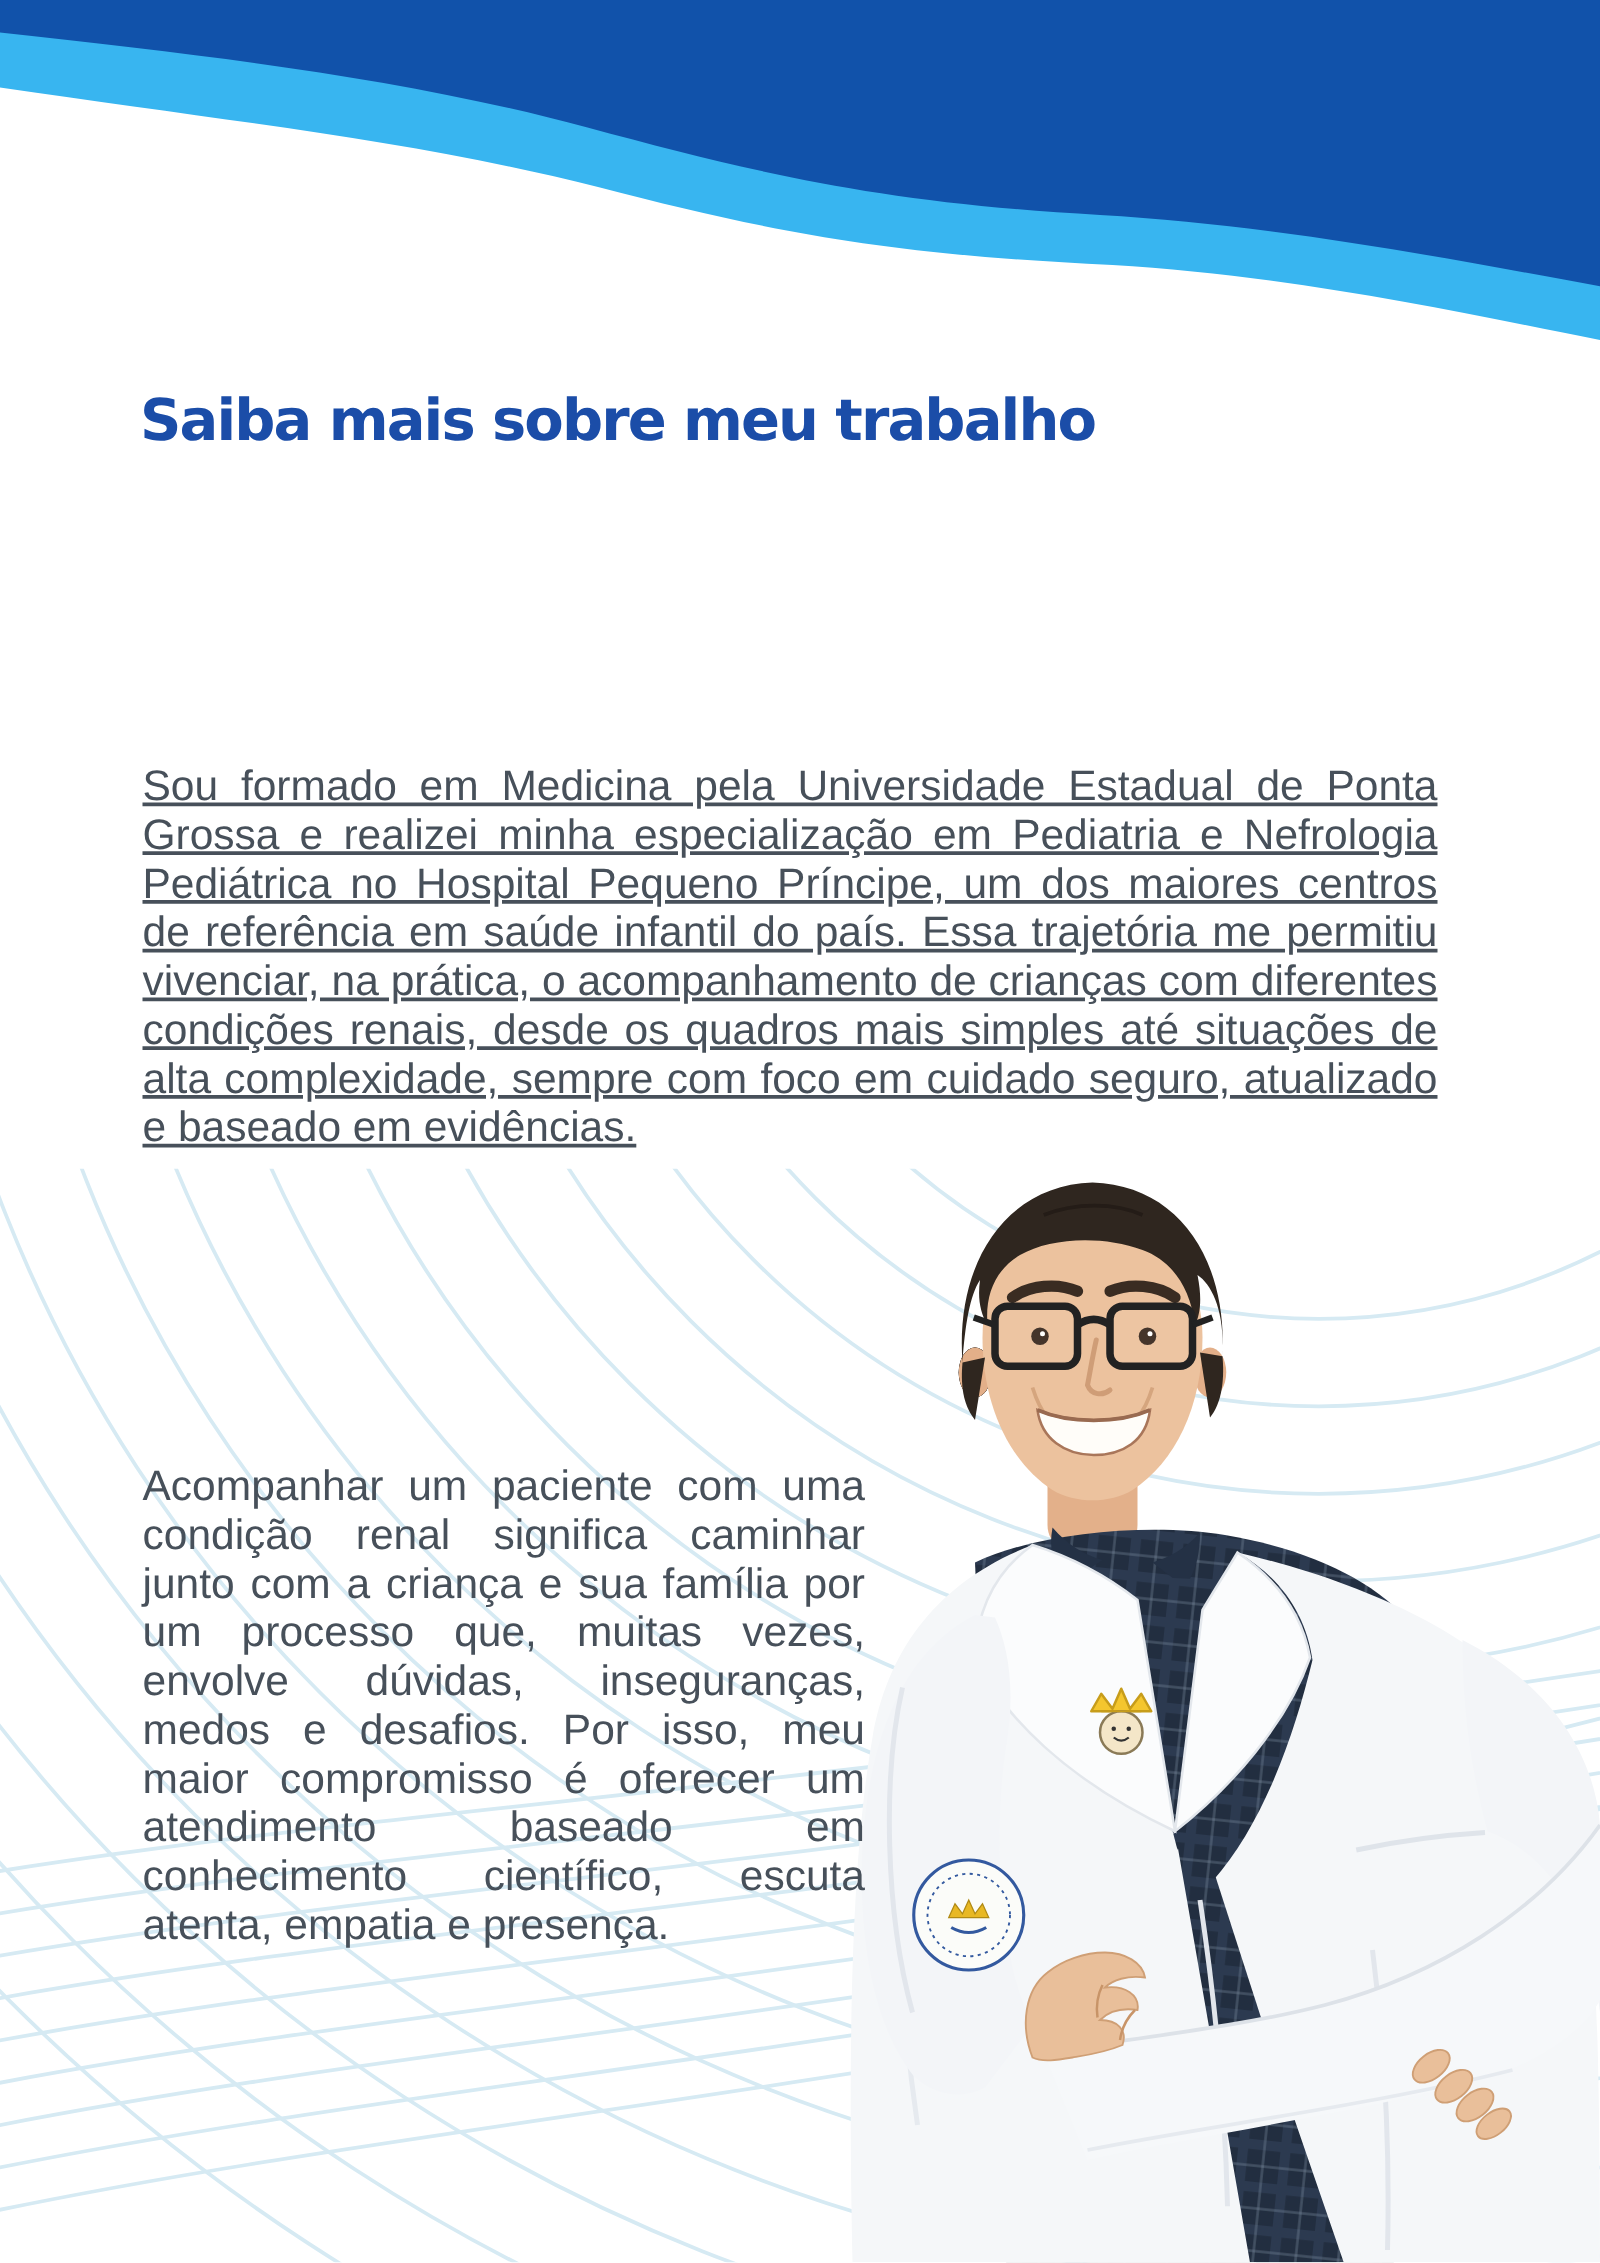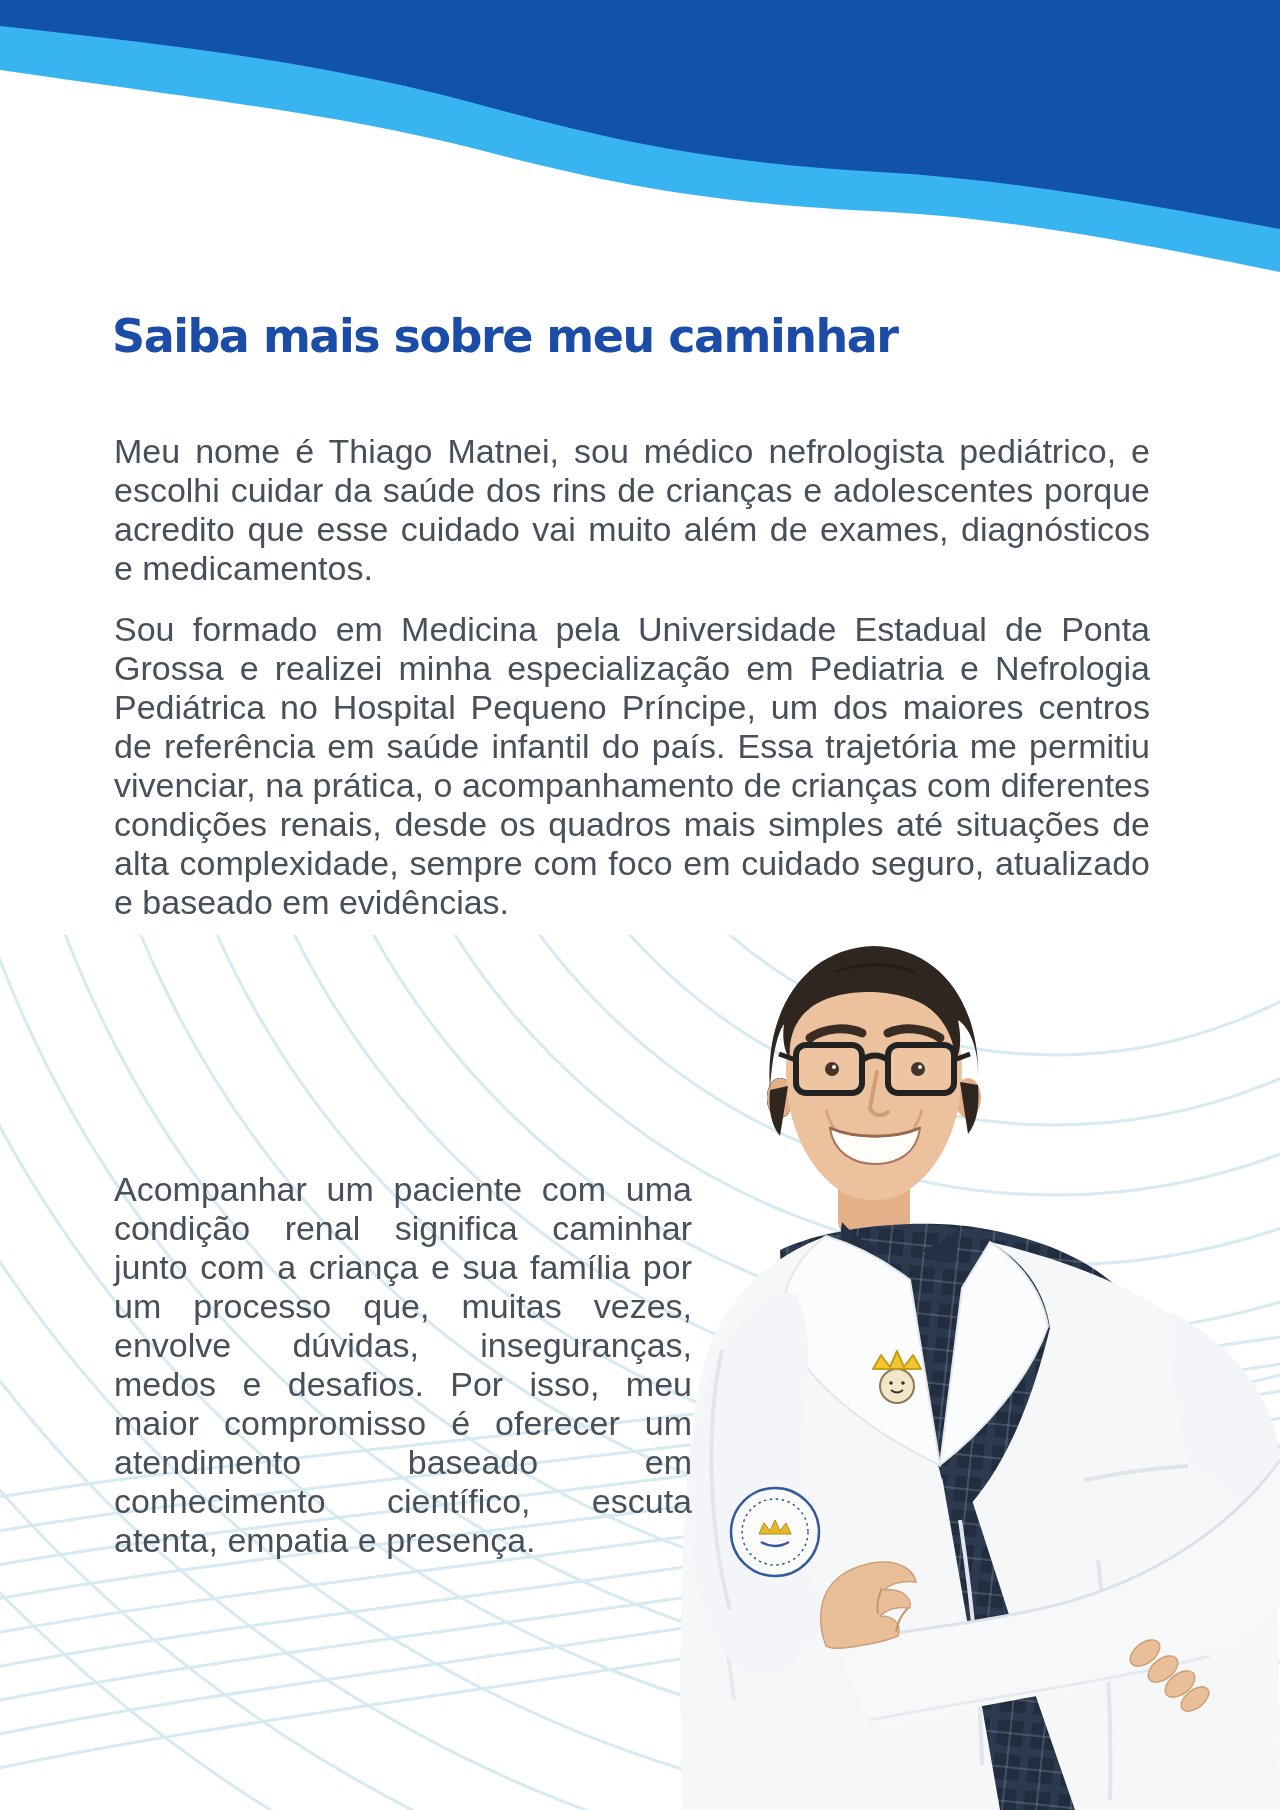--- a/index.html
+++ b/index.html
@@ -38,21 +38,21 @@
   .body-par{
     position:absolute;
     left:114px;
     z-index:3;
     color:#47505A;
     font-size:34px;
     line-height:39px;
     text-align:justify;
   }
   .par-1{ top:398px;  width:1036px; }
-  .par-2{ top:576px;  width:1036px; }
+  .par-2{ top:576px;  width:1036px;text-decoration:underline; }
   .par-3{ top:1136px; width:578px;  }
   .doctor{
     position:absolute;
     left:630px;
     top:920px;
     z-index:2;
   }
 </style>
 </head>
 <body>
@@ -218,19 +218,18 @@
       <path d="M166,140 L149,134" stroke-width="5" fill="none"></path>
       <path d="M324,140 L340,134" stroke-width="5" fill="none"></path>
     </g>
   </svg>
 
   <svg class="header-wave" width="1280" height="300" viewBox="0 0 1280 300" aria-hidden="true">
     <path d="M0,70 C190,98 330,112 480,150 C610,184 710,204 890,212 C1030,220 1170,250 1280,272 L1280,0 L0,0 Z" fill="#38B5F0"></path>
     <path d="M0,26 C180,46 320,62 470,102 C600,137 700,162 880,172 C1020,180 1160,207 1280,229 L1280,0 L0,0 Z" fill="#1152AA"></path>
   </svg>
 
-  <h1 class="page-title">Saiba mais sobre meu caminhar</h1>
-
-  <p class="body-par par-1">Meu nome é Thiago Matnei, sou médico nefrologista pediátrico, e escolhi cuidar da saúde dos rins de crianças e adolescentes porque acredito que esse cuidado vai muito além de exames, diagnósticos e medicamentos.</p>
+  <h1 class="page-title">Saiba mais sobre meu trabalho</h1>
+
   <p class="body-par par-2">Sou formado em Medicina pela Universidade Estadual de Ponta Grossa e realizei minha especialização em Pediatria e Nefrologia Pediátrica no Hospital Pequeno Príncipe, um dos maiores centros de referência em saúde infantil do país. Essa trajetória me permitiu vivenciar, na prática, o acompanhamento de crianças com diferentes condições renais, desde os quadros mais simples até situações de alta complexidade, sempre com foco em cuidado seguro, atualizado e baseado em evidências.</p>
   <p class="body-par par-3">Acompanhar um paciente com uma condição renal significa caminhar junto com a criança e sua família por um processo que, muitas vezes, envolve dúvidas, inseguranças, medos e desafios. Por isso, meu maior compromisso é oferecer um atendimento baseado em conhecimento científico, escuta atenta, empatia e presença.</p>
 
 </div>
 
 </body></html>

